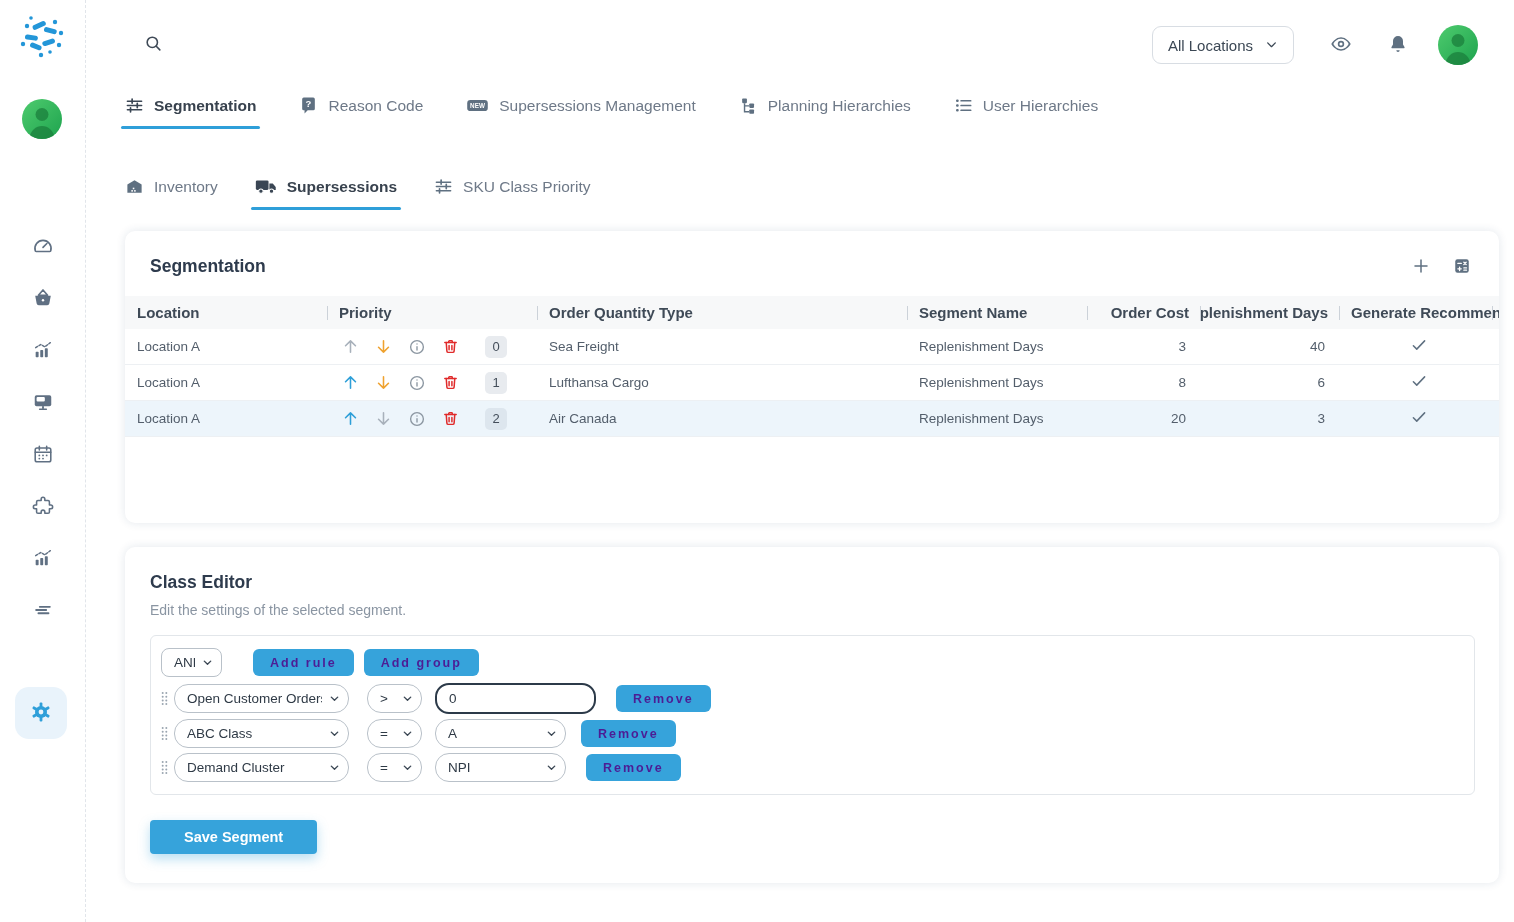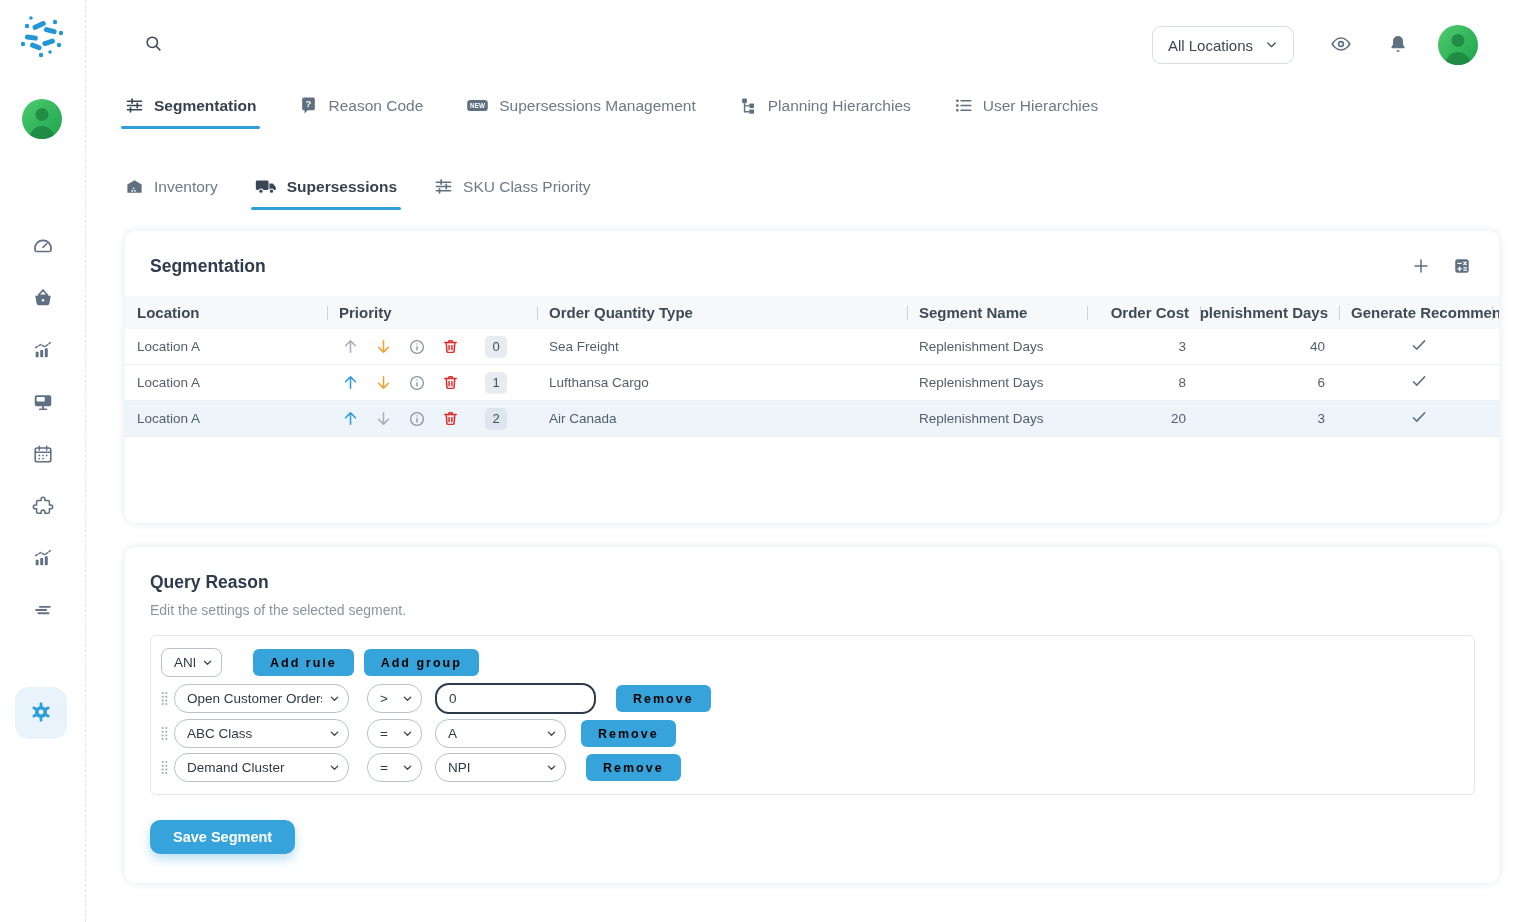--- a/index.html
+++ b/index.html
@@ -65,26 +65,26 @@
   .check-ic { color:#5f7081; }
 
   
   .qbox { margin:17px 24px 0 25px; border:1px solid #e2e6ea; border-radius:6px; padding:12px 12px 12px 10px; }
   .qcontrols { display:flex; align-items:center; gap:10px; margin-bottom:6px; }
   .selwrap { position:relative; display:inline-flex; align-items:center; }
   .selwrap select { appearance:none; -webkit-appearance:none; font-family:inherit; font-size:13.5px; color:#2f3a46; background:#fff; border:1px solid #b9c1c9; border-radius:14px; height:29px; padding:0 26px 0 12px; cursor:pointer; width:100%; }
   .selwrap .chev { position:absolute; right:9px; pointer-events:none; color:#3b4754; }
   .sel-comb { width:61px; } .sel-comb select { border-radius:8px; }
   .sel-field { width:175px; } .sel-op { width:55px; } .sel-val { width:131px; }
-  .btn-blue { background:#36a3db; color:#000000; border:none; border-radius:6px; height:27px; padding:0 17px; font-family:inherit; font-size:12.5px; font-weight:bold; letter-spacing:2px; cursor:pointer; }
+  .btn-blue { background:#36a3db; color:#4c1d95; border:none; border-radius:6px; height:27px; padding:0 17px; font-family:inherit; font-size:12.5px; font-weight:bold; letter-spacing:2px; cursor:pointer; }
   .qrule { display:flex; align-items:center; margin-top:5px; }
   .drag { color:#9aa5b0; margin-right:6px; display:flex; cursor:grab; }
   .gap18 { width:18px; } .gap13 { width:13px; } .gap20 { width:20px; } .gap15 { width:15px; }
   .val-input { width:161px; height:31px; border:2px solid #2c3a49; border-radius:14px; padding:0 12px; font-family:inherit; font-size:13.5px; color:#2f3a46; outline:none; }
-  .save-btn { margin:25px 0 0 25px; background:#36a3db; color:#fff; border:none; border-radius:10px; height:34px; padding:0 23px; font-family:inherit; font-size:14.5px; font-weight:bold; cursor:pointer; box-shadow:0 5px 12px rgba(54,163,219,.35); }
+  .save-btn { margin:25px 0 0 25px; background:#36a3db; color:#fff; border:none; border-radius:4px; height:34px; padding:0 34px; font-family:inherit; font-size:14.5px; font-weight:bold; cursor:pointer; box-shadow:0 5px 12px rgba(54,163,219,.35); }
 </style>
 </head>
 <body>
 
 <svg width="0" height="0" style="position:absolute">
   <defs>
     <linearGradient id="avg" x1="0" y1="0" x2="1" y2="1">
       <stop offset="0" stop-color="#4ecb6e"></stop>
         <stop offset="1" stop-color="#1ea34e"></stop>
     </linearGradient>
@@ -475,21 +475,21 @@
           <div class="td center">
               <span class="check-ic"><svg width="18" height="18" viewBox="0 0 24 24" fill="none" stroke="currentColor" stroke-width="2" stroke-linecap="round" stroke-linejoin="round">
                   <path d="M4.5 13l4.5 4.5L19.5 6.5"></path>
                 </svg></span>
             </div>
         </div>
       </div>
     </section>
 
     <section class="card card2">
-      <h2 class="card-title">Query Reason</h2>
+      <h2 class="card-title">Class Editor</h2>
       <p class="card-sub">Edit the settings of the selected segment.</p>
 
       <div class="qbox">
         <div class="qcontrols">
           <span class="selwrap sel-comb">
             <select><option>AND</option></select>
             <span class="chev"><svg width="11" height="11" viewBox="0 0 24 24" fill="none" stroke="currentColor" stroke-width="3" stroke-linecap="round" stroke-linejoin="round">
                   <path d="M5 9l7 7 7-7"></path>
                 </svg></span>
           </span>

